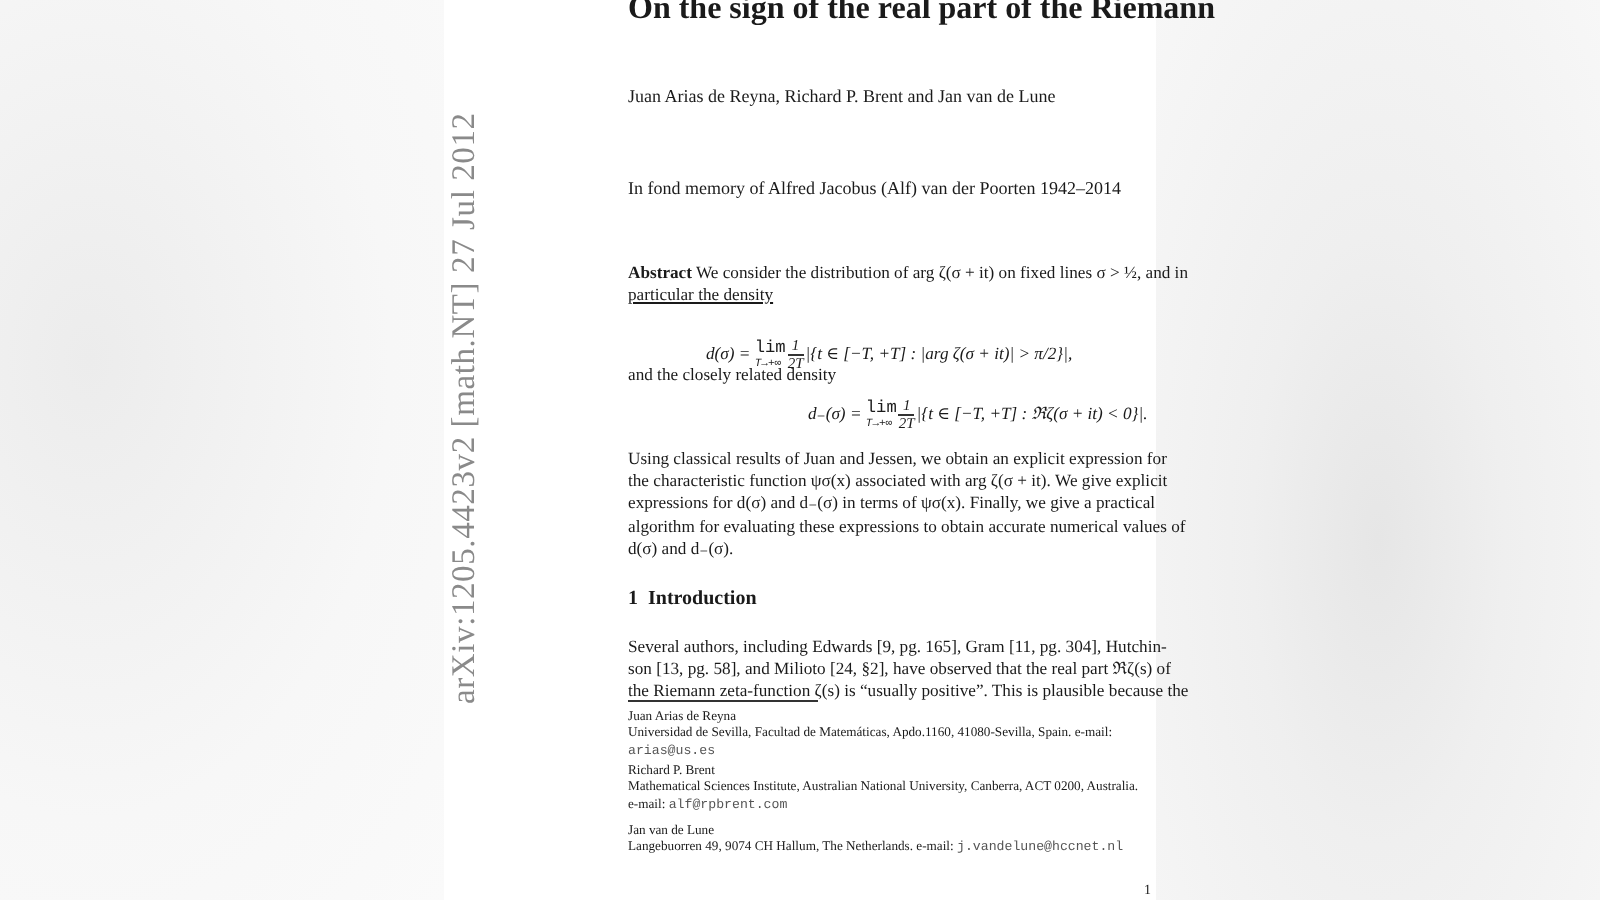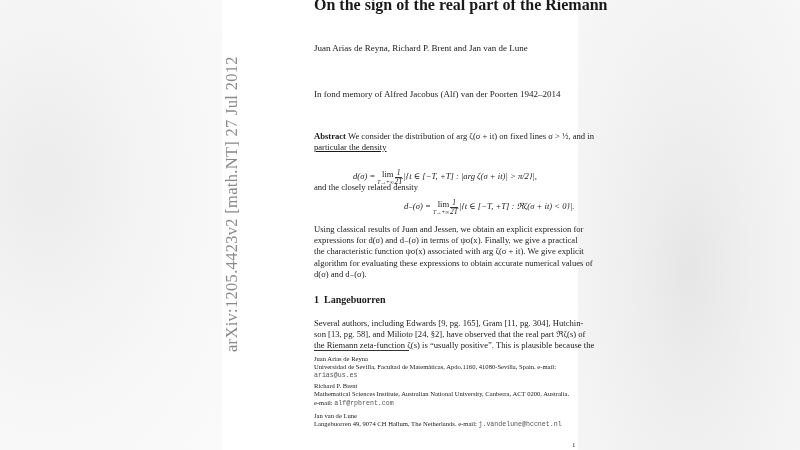--- a/index.html
+++ b/index.html
@@ -38,21 +38,21 @@
   .bold { font-weight:bold; }
   .math { font-style:italic; }
   .eq { font-size:8.6px; }
   .frac {
     display:inline-block; vertical-align:middle; text-align:center;
     font-size:7.5px; line-height:8px; margin:0 1px;
   }
   .frac .num { display:block; border-bottom:0.6px solid #333; padding:0 1px; }
   .frac .den { display:block; }
   .lim {
-    display:inline-block; vertical-align:middle; text-align:right; line-height:8px;
+    display:inline-block; vertical-align:middle; text-align:left; line-height:8px;font-family:Liberation Mono, monospace;
   }
   .lim .top { display:block; font-size:8.6px; }
   .lim .sub { display:block; font-size:5.5px; font-style:italic; }
   .section { left:314px; top:294px; font-size:10px; font-weight:bold; }
   .rule { position:absolute; left:314px; top:350px; width:95px; height:0; border-top:0.8px solid #333; }
   .foot { font-size:6.6px; line-height:8.4px; }
   .mono { font-family:"Liberation Mono","DejaVu Sans Mono",monospace; color:#555; font-size:6.6px; }
   .pagenum { left:572px; top:441px; font-size:7px; }
 </style>
 </head>
@@ -82,28 +82,28 @@
 </div>
 
 <div class="abs para" style="left:314px; top:182px;">and the closely related density</div>
 
 <div class="abs eq math" style="left:358px; top:199px;margin-left:46px;">
   <span>d₋(σ) = </span><span class="lim"><span class="top" style="font-style:normal">lim</span><span class="sub">T→+∞</span></span><span class="frac"><span class="num">1</span><span class="den">2T</span></span><span>|{t ∈ [−T, +T] : ℜζ(σ + it) &lt; 0}|.</span>
 </div>
 
 <div class="abs para" style="left:314px; top:224px;">
   <div>Using classical results of Juan and Jessen, we obtain an explicit expression for</div>
+  <div>the characteristic function ψσ(x) associated with arg ζ(σ + it). We give explicit</div>
   <div>expressions for d(σ) and d₋(σ) in terms of ψσ(x). Finally, we give a practical</div>
-  <div>the characteristic function ψσ(x) associated with arg ζ(σ + it). We give explicit</div>
   <div>algorithm for evaluating these expressions to obtain accurate numerical values of</div>
   <div>d(σ) and d₋(σ).</div>
 </div>
 
 <div class="abs section">
-  <span>1</span>&nbsp;&nbsp;<span>Langebuorren</span>
+  <span>1</span>&nbsp;&nbsp;<span>Introduction</span>
 </div>
 
 <div class="abs para" style="left:314px; top:318px;">
   <div>Several authors, including Edwards [9, pg. 165], Gram [11, pg. 304], Hutchin-</div>
   <div>son [13, pg. 58], and Milioto [24, §2], have observed that the real part ℜζ(s) of</div>
   <div>the Riemann zeta-function ζ(s) is “usually positive”. This is plausible because the</div>
 </div>
 
 <div class="rule"></div>
 

